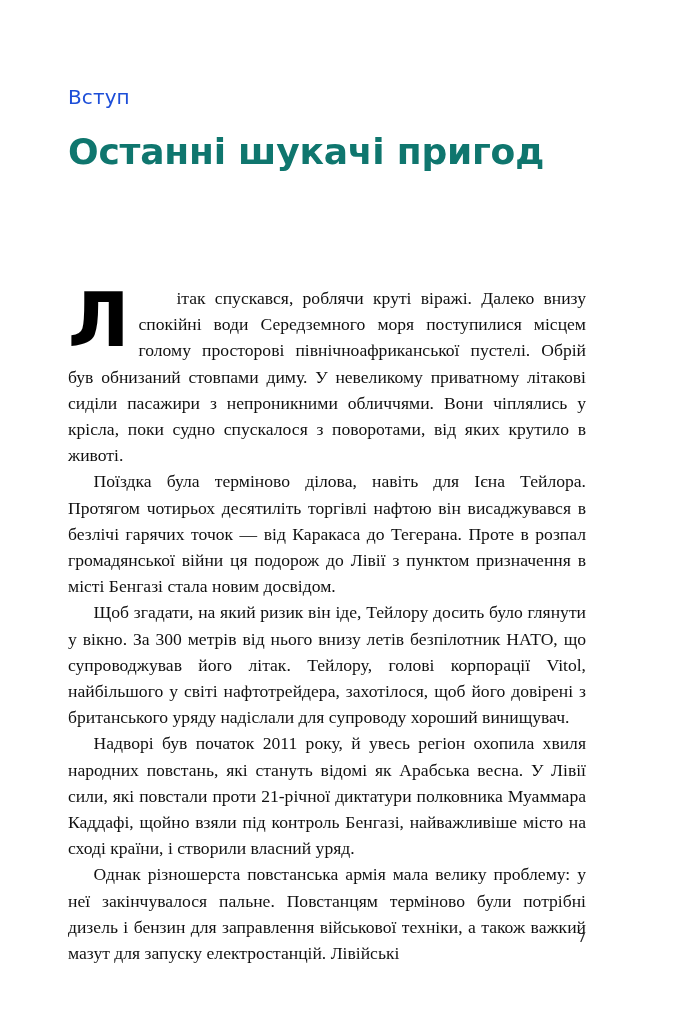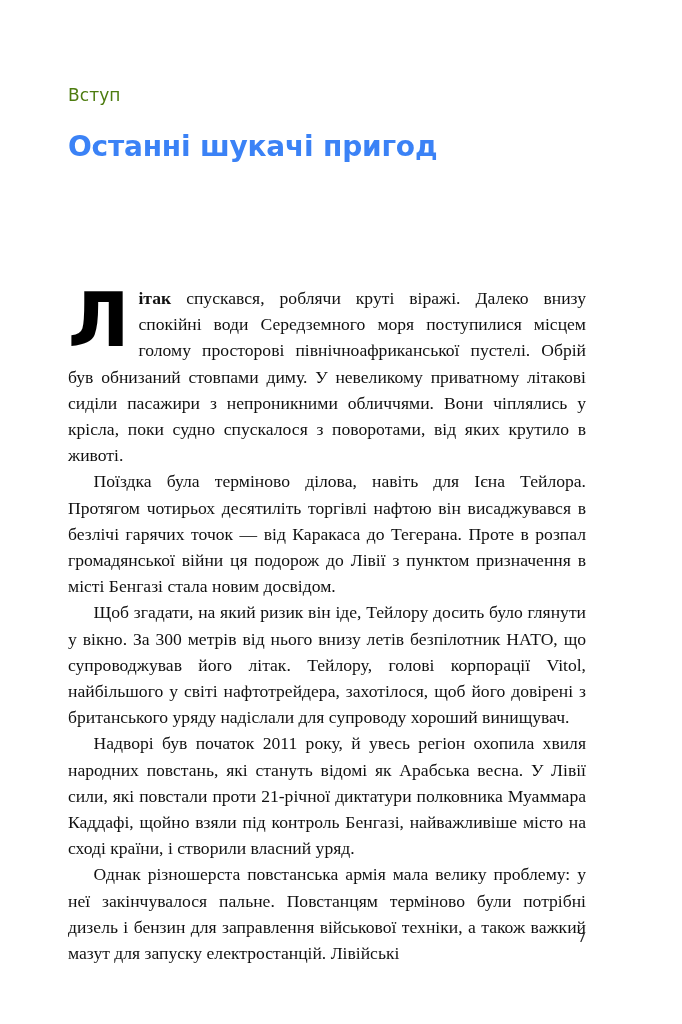--- a/index.html
+++ b/index.html
@@ -25,38 +25,38 @@
     background: #ffffff;
     box-sizing: border-box;
   }
 
   
   .chapter-label {
     position: absolute;
     left: 68px;
     top: 86px;
     font-family: "DejaVu Sans", "Liberation Sans", sans-serif;
-    font-size: 17px;
+    font-size: 20px;
     font-weight: 400;
     letter-spacing: 0.1px;
-    color: #4d7c0f;
+    color: #1d4ed8;
     line-height: 1.1;
   }
 
   
   .chapter-title {
     position: absolute;
     left: 68px;
     top: 130px;
     width: 520px;
     font-family: "DejaVu Sans", "Liberation Sans", sans-serif;
-    font-size: 28px;
+    font-size: 36px;
     font-weight: 700;
     letter-spacing: -0.2px;
-    color: #3b82f6;
+    color: #0f766e;
     line-height: 1.2;
     margin: 0;
   }
 
   
   .body-text {
     position: absolute;
     left: 68px;
     top: 285px;
     width: 518px;
@@ -84,21 +84,22 @@
     font-family: "DejaVu Sans", "Liberation Sans", sans-serif;
     font-weight: 700;
     font-size: 74px;
     line-height: 0.83;
     padding: 4px 7px 0 0;
     margin: 1px 2px 0 0;
     color: #000000;
   }
 
   .lead-bold {
-    font-weight: 700;
+    font-weight: 400;
+    margin-left: 38px;
   }
 
   
   .folio {
     position: absolute;
     left: 0;
     top: 930px;
     width: 586px;
     text-align: right;
     font-family: "DejaVu Sans", "Liberation Sans", sans-serif;

